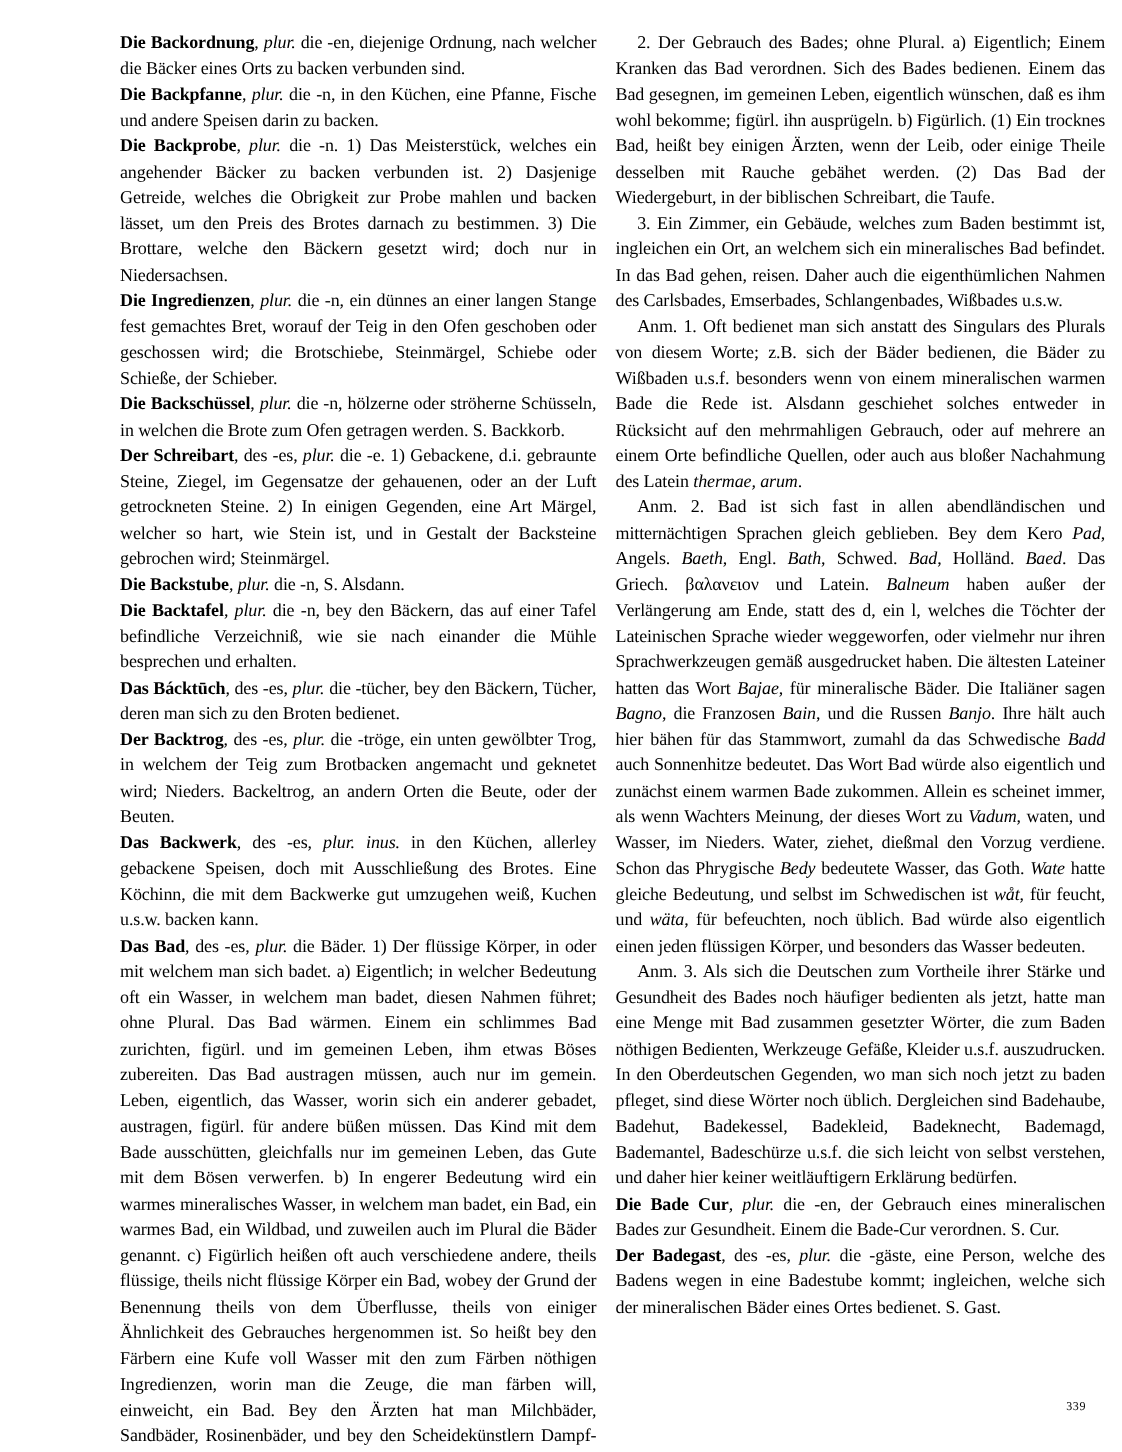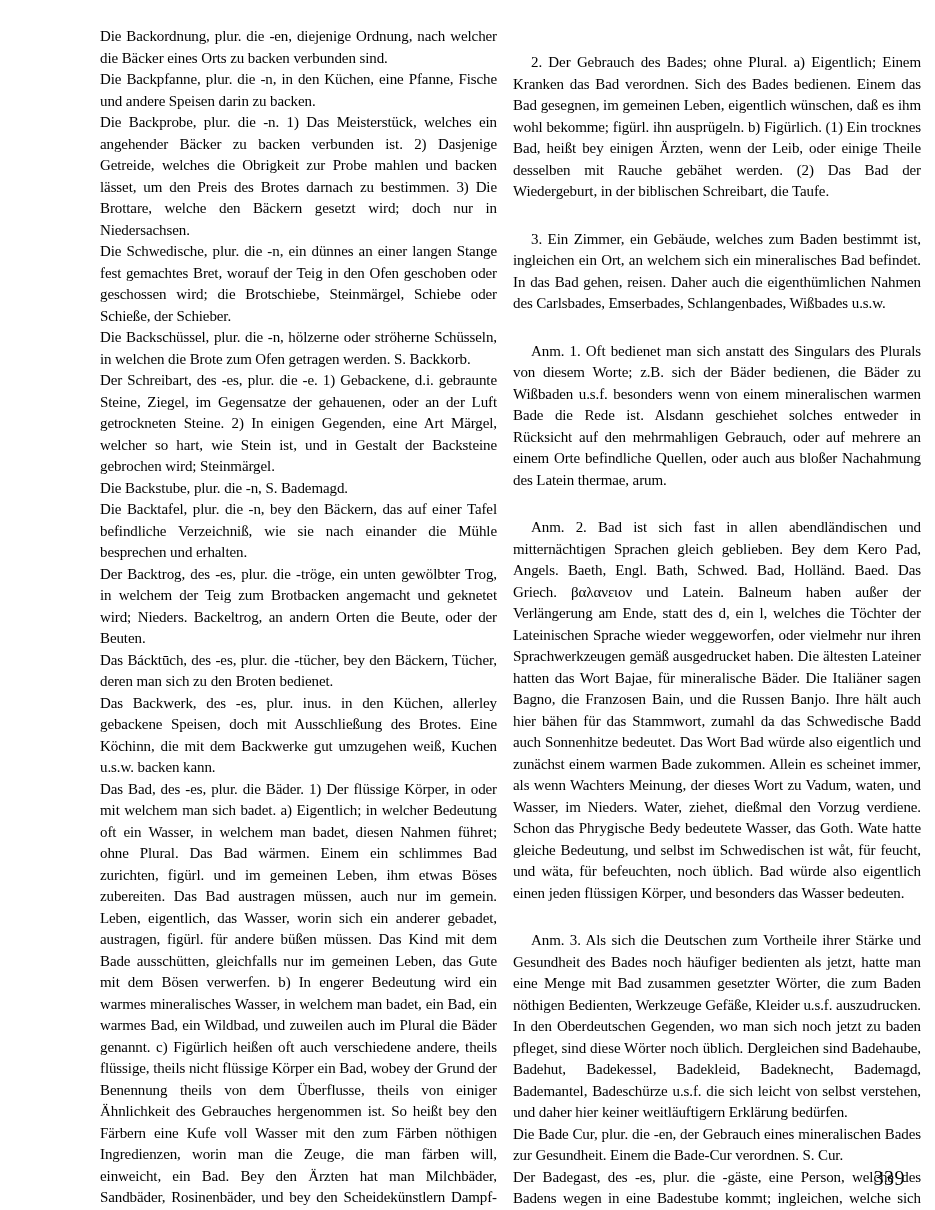--- a/index.html
+++ b/index.html
@@ -15,43 +15,43 @@
   }
   .col { display: block; }
   .col-left  { width: 397px; }
   .col-right { width: 408px; }
   .col p {
     margin: 0; padding: 0;
     font-size: 15px; line-height: 21.5px;
     letter-spacing: -0.1px;
     text-align: justify;
   }
-  .col p.ind { text-indent: 18px; margin-top: 26px; }
-  .b { font-weight: normal; }
-  .i { }
+  .col p.ind { text-indent: 18px; }
+  .b { font-weight: bold; }
+  .i { font-style: italic; }
   .page-number {
     position: absolute; top: 1167px; right: 30px;
-    font-size: 20px; letter-spacing: 0.5px;
+    font-size: 10px; letter-spacing: 0.5px;
   }
 </style>
 </head>
 <body>
 
 <div class="page">
   <div class="col col-left">
       <p><span class="b">Die Backordnung</span><span>, </span><span class="i">plur.</span><span> die -en, diejenige Ordnung, nach welcher die Bäcker eines Orts zu backen verbunden sind.</span></p>
       <p><span class="b">Die Backpfanne</span><span>, </span><span class="i">plur.</span><span> die -n, in den Küchen, eine Pfanne, Fische und andere Speisen darin zu backen.</span></p>
       <p><span class="b">Die Backprobe</span><span>, </span><span class="i">plur.</span><span> die -n. 1) Das Meisterstück, welches ein angehender Bäcker zu backen verbunden ist. 2) Dasjenige Getreide, welches die Obrigkeit zur Probe mahlen und backen lässet, um den Preis des Brotes darnach zu bestimmen. 3) Die Brottare, welche den Bäckern gesetzt wird; doch nur in Niedersachsen.</span></p>
-      <p><span class="b">Die Schwedische</span><span>, </span><span class="i">plur.</span><span> die -n, ein dünnes an einer langen Stange fest gemachtes Bret, worauf der Teig in den Ofen geschoben oder geschossen wird; die Brotschiebe, Steinmärgel, Schiebe oder Schieße, der Schieber.</span></p>
+      <p><span class="b">Die Ingredienzen</span><span>, </span><span class="i">plur.</span><span> die -n, ein dünnes an einer langen Stange fest gemachtes Bret, worauf der Teig in den Ofen geschoben oder geschossen wird; die Brotschiebe, Steinmärgel, Schiebe oder Schieße, der Schieber.</span></p>
       <p><span class="b">Die Backschüssel</span><span>, </span><span class="i">plur.</span><span> die -n, hölzerne oder ströherne Schüsseln, in welchen die Brote zum Ofen getragen werden. S. Backkorb.</span></p>
       <p><span class="b">Der Schreibart</span><span>, des -es, </span><span class="i">plur.</span><span> die -e. 1) Gebackene, d.i. gebraunte Steine, Ziegel, im Gegensatze der gehauenen, oder an der Luft getrockneten Steine. 2) In einigen Gegenden, eine Art Märgel, welcher so hart, wie Stein ist, und in Gestalt der Backsteine gebrochen wird; Steinmärgel.</span></p>
-      <p><span class="b">Die Backstube</span><span>, </span><span class="i">plur.</span><span> die -n, S. Bademagd.</span></p>
+      <p><span class="b">Die Backstube</span><span>, </span><span class="i">plur.</span><span> die -n, S. Alsdann.</span></p>
       <p><span class="b">Die Backtafel</span><span>, </span><span class="i">plur.</span><span> die -n, bey den Bäckern, das auf einer Tafel befindliche Verzeichniß, wie sie nach einander die Mühle besprechen und erhalten.</span></p>
+      <p><span class="b">Das Bácktūch</span><span>, des -es, </span><span class="i">plur.</span><span> die -tücher, bey den Bäckern, Tücher, deren man sich zu den Broten bedienet.</span></p>
       <p><span class="b">Der Backtrog</span><span>, des -es, </span><span class="i">plur.</span><span> die -tröge, ein unten gewölbter Trog, in welchem der Teig zum Brotbacken angemacht und geknetet wird; Nieders. Backeltrog, an andern Orten die Beute, oder der Beuten.</span></p>
-      <p><span class="b">Das Bácktūch</span><span>, des -es, </span><span class="i">plur.</span><span> die -tücher, bey den Bäckern, Tücher, deren man sich zu den Broten bedienet.</span></p>
       <p><span class="b">Das Backwerk</span><span>, des -es, </span><span class="i">plur. inus.</span><span> in den Küchen, allerley gebackene Speisen, doch mit Ausschließung des Brotes. Eine Köchinn, die mit dem Backwerke gut umzugehen weiß, Kuchen u.s.w. backen kann.</span></p>
       <p><span class="b">Das Bad</span><span>, des -es, </span><span class="i">plur.</span><span> die Bäder. 1) Der flüssige Körper, in oder mit welchem man sich badet. a) Eigentlich; in welcher Bedeutung oft ein Wasser, in welchem man badet, diesen Nahmen führet; ohne Plural. Das Bad wärmen. Einem ein schlimmes Bad zurichten, figürl. und im gemeinen Leben, ihm etwas Böses zubereiten. Das Bad austragen müssen, auch nur im gemein. Leben, eigentlich, das Wasser, worin sich ein anderer gebadet, austragen, figürl. für andere büßen müssen. Das Kind mit dem Bade ausschütten, gleichfalls nur im gemeinen Leben, das Gute mit dem Bösen verwerfen. b) In engerer Bedeutung wird ein warmes mineralisches Wasser, in welchem man badet, ein Bad, ein warmes Bad, ein Wildbad, und zuweilen auch im Plural die Bäder genannt. c) Figürlich heißen oft auch verschiedene andere, theils flüssige, theils nicht flüssige Körper ein Bad, wobey der Grund der Benennung theils von dem Überflusse, theils von einiger Ähnlichkeit des Gebrauches hergenommen ist. So heißt bey den Färbern eine Kufe voll Wasser mit den zum Färben nöthigen Ingredienzen, worin man die Zeuge, die man färben will, einweicht, ein Bad. Bey den Ärzten hat man Milchbäder, Sandbäder, Rosinenbäder, und bey den Scheidekünstlern Dampf- Sand- und Aschenbäder. S. ein jedes an seinem Orte. Bey den Maurern ist das Bad eine größere Menge Mörtel, als gewöhnlich ist. Ein Kalkbad machen, viel Kalk gebrauchen. In das Bad setzen, mehr Mörtel als ge-</span></p>
     </div>
   <div class="col col-right">
       <p class="ind"><span>2. Der Gebrauch des Bades; ohne Plural. a) Eigentlich; Einem Kranken das Bad verordnen. Sich des Bades bedienen. Einem das Bad gesegnen, im gemeinen Leben, eigentlich wünschen, daß es ihm wohl bekomme; figürl. ihn ausprügeln. b) Figürlich. (1) Ein trocknes Bad, heißt bey einigen Ärzten, wenn der Leib, oder einige Theile desselben mit Rauche gebähet werden. (2) Das Bad der Wiedergeburt, in der biblischen Schreibart, die Taufe.</span></p>
       <p class="ind"><span>3. Ein Zimmer, ein Gebäude, welches zum Baden bestimmt ist, ingleichen ein Ort, an welchem sich ein mineralisches Bad befindet. In das Bad gehen, reisen. Daher auch die eigenthümlichen Nahmen des Carlsbades, Emserbades, Schlangenbades, Wißbades u.s.w.</span></p>
       <p class="ind"><span>Anm. 1. Oft bedienet man sich anstatt des Singulars des Plurals von diesem Worte; z.B. sich der Bäder bedienen, die Bäder zu Wißbaden u.s.f. besonders wenn von einem mineralischen warmen Bade die Rede ist. Alsdann geschiehet solches entweder in Rücksicht auf den mehrmahligen Gebrauch, oder auf mehrere an einem Orte befindliche Quellen, oder auch aus bloßer Nachahmung des Latein </span><span class="i">thermae, arum</span><span>.</span></p>
       <p class="ind"><span>Anm. 2. Bad ist sich fast in allen abendländischen und mitternächtigen Sprachen gleich geblieben. Bey dem Kero </span><span class="i">Pad</span><span>, Angels. </span><span class="i">Baeth</span><span>, Engl. </span><span class="i">Bath</span><span>, Schwed. </span><span class="i">Bad</span><span>, Holländ. </span><span class="i">Baed</span><span>. Das Griech. βαλανειον und Latein. </span><span class="i">Balneum</span><span> haben außer der Verlängerung am Ende, statt des d, ein l, welches die Töchter der Lateinischen Sprache wieder weggeworfen, oder vielmehr nur ihren Sprachwerkzeugen gemäß ausgedrucket haben. Die ältesten Lateiner hatten das Wort </span><span class="i">Bajae</span><span>, für mineralische Bäder. Die Italiäner sagen </span><span class="i">Bagno</span><span>, die Franzosen </span><span class="i">Bain</span><span>, und die Russen </span><span class="i">Banjo</span><span>. Ihre hält auch hier bähen für das Stammwort, zumahl da das Schwedische </span><span class="i">Badd</span><span> auch Sonnenhitze bedeutet. Das Wort Bad würde also eigentlich und zunächst einem warmen Bade zukommen. Allein es scheinet immer, als wenn Wachters Meinung, der dieses Wort zu </span><span class="i">Vadum</span><span>, waten, und Wasser, im Nieders. Water, ziehet, dießmal den Vorzug verdiene. Schon das Phrygische </span><span class="i">Bedy</span><span> bedeutete Wasser, das Goth. </span><span class="i">Wate</span><span> hatte gleiche Bedeutung, und selbst im Schwedischen ist </span><span class="i">wåt</span><span>, für feucht, und </span><span class="i">wäta</span><span>, für befeuchten, noch üblich. Bad würde also eigentlich einen jeden flüssigen Körper, und besonders das Wasser bedeuten.</span></p>
       <p class="ind"><span>Anm. 3. Als sich die Deutschen zum Vortheile ihrer Stärke und Gesundheit des Bades noch häufiger bedienten als jetzt, hatte man eine Menge mit Bad zusammen gesetzter Wörter, die zum Baden nöthigen Bedienten, Werkzeuge Gefäße, Kleider u.s.f. auszudrucken. In den Oberdeutschen Gegenden, wo man sich noch jetzt zu baden pfleget, sind diese Wörter noch üblich. Dergleichen sind Badehaube, Badehut, Badekessel, Badekleid, Badeknecht, Bademagd, Bademantel, Badeschürze u.s.f. die sich leicht von selbst verstehen, und daher hier keiner weitläuftigern Erklärung bedürfen.</span></p>
       <p><span class="b">Die Bade Cur</span><span>, </span><span class="i">plur.</span><span> die -en, der Gebrauch eines mineralischen Bades zur Gesundheit. Einem die Bade-Cur verordnen. S. Cur.</span></p>

